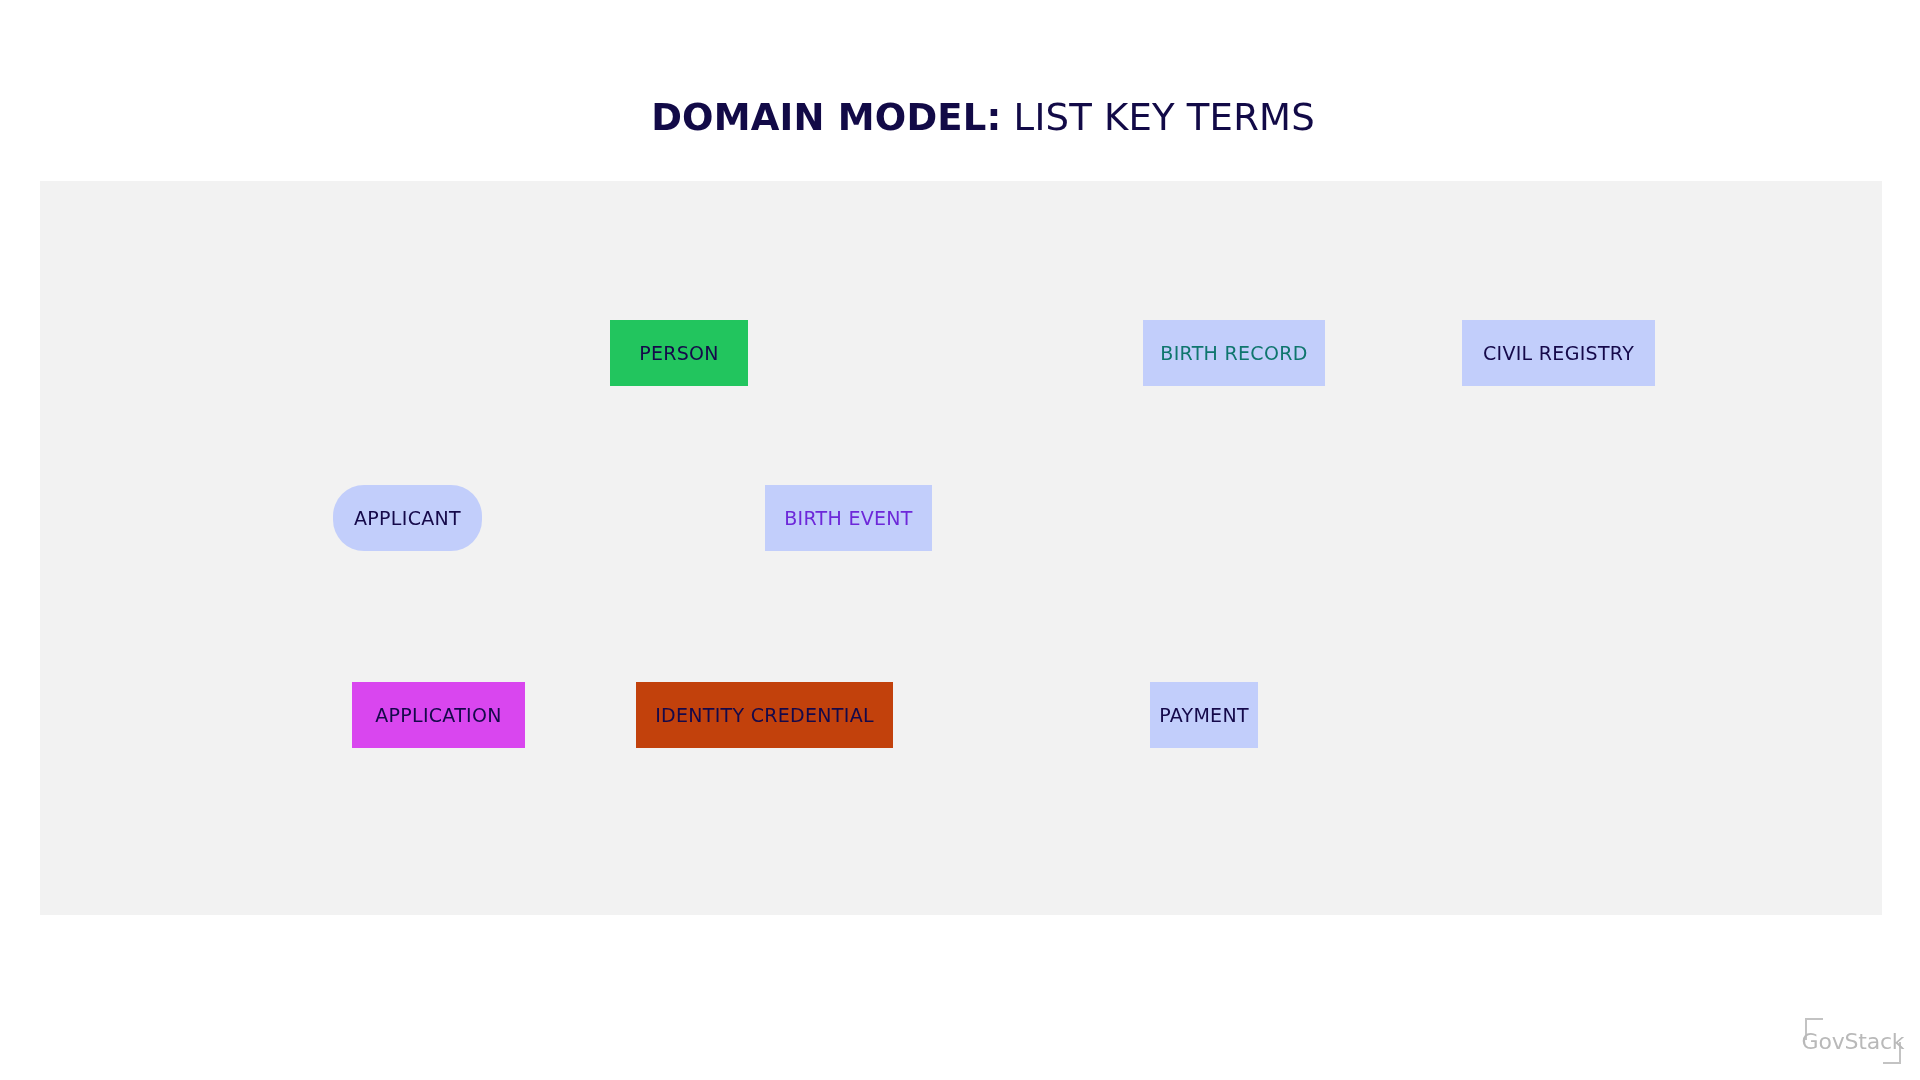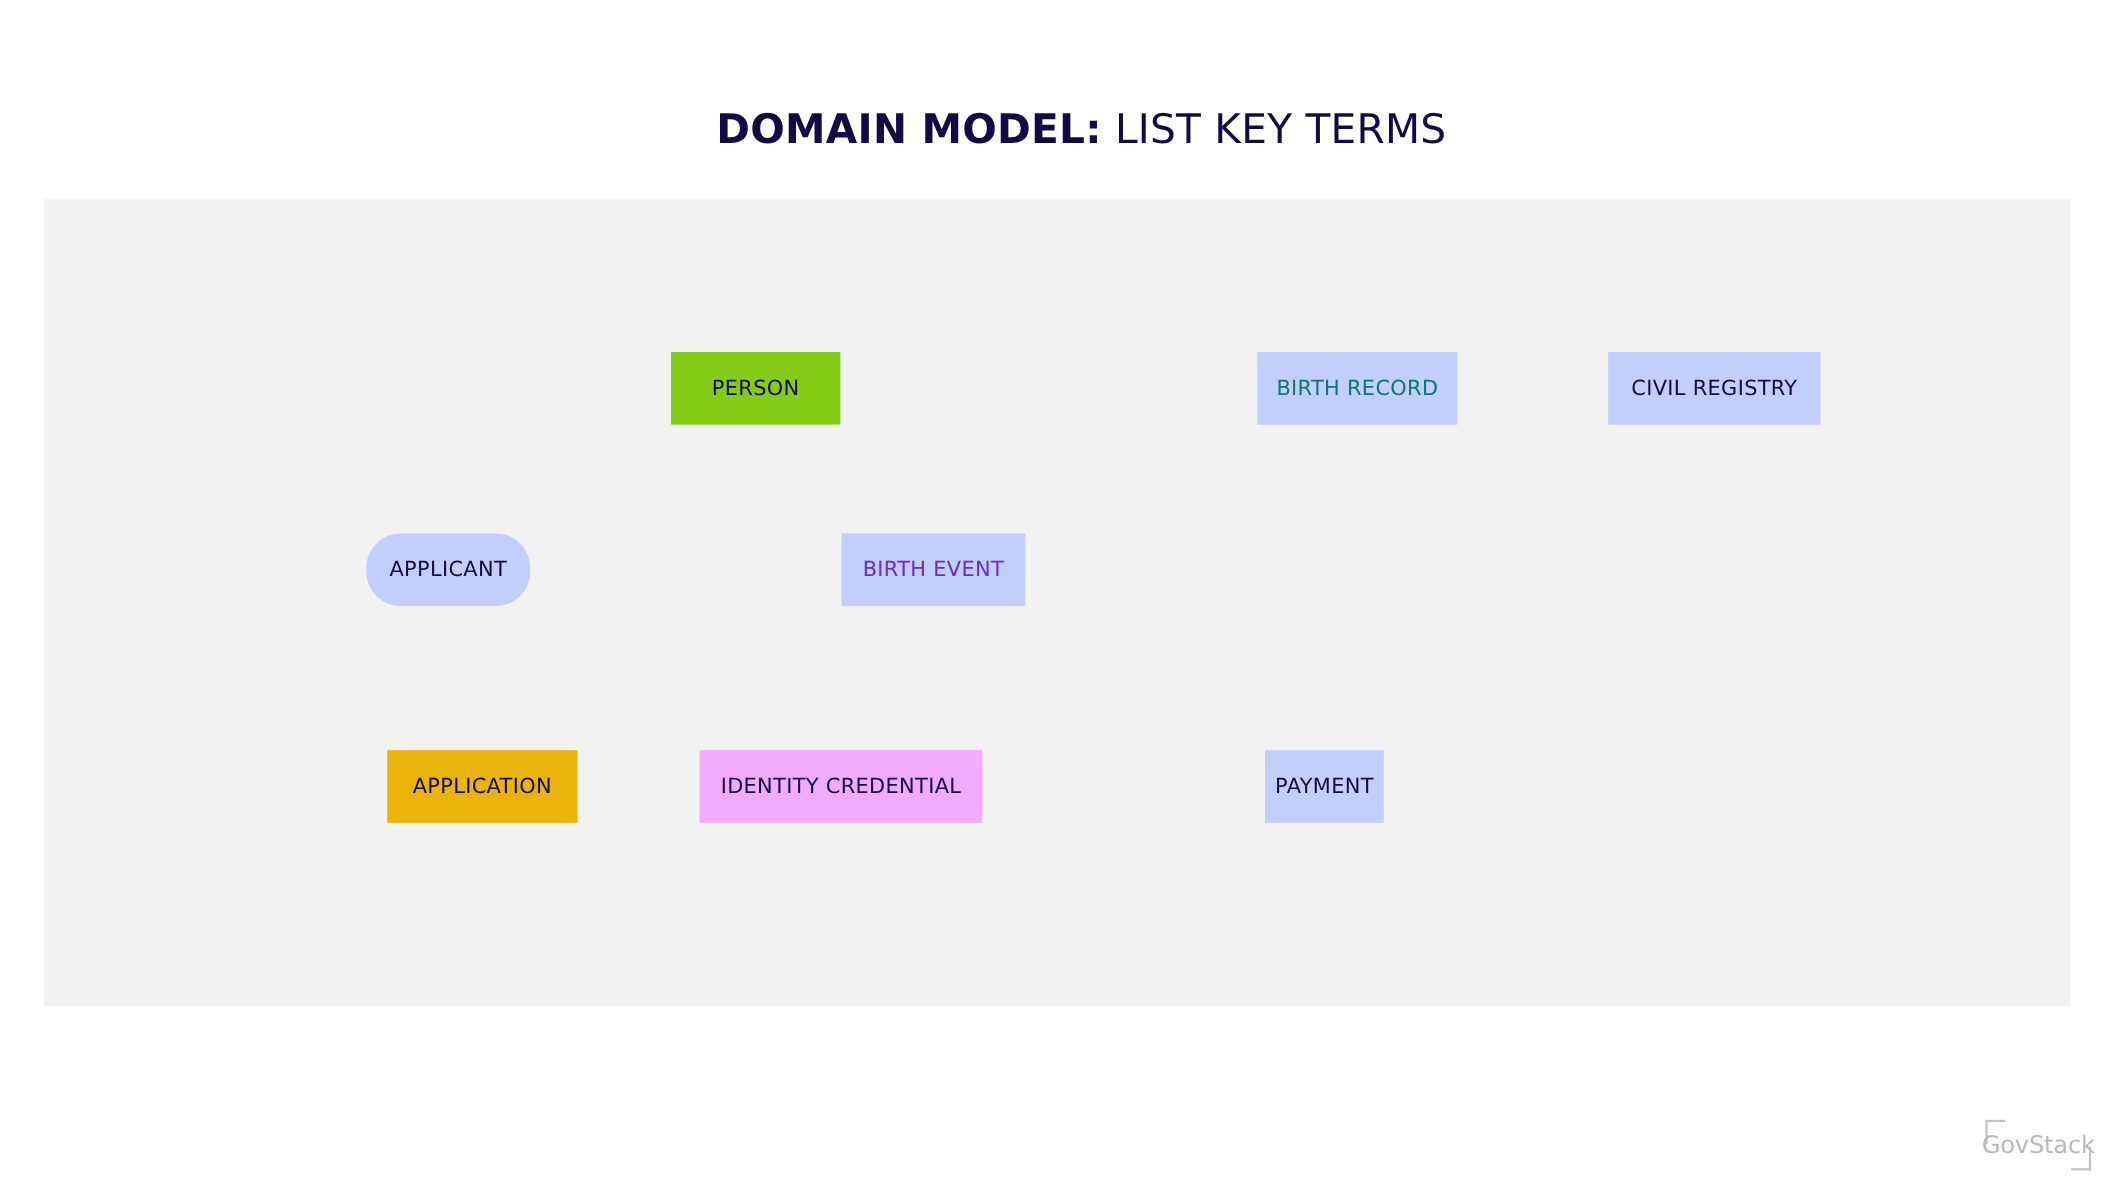--- a/index.html
+++ b/index.html
@@ -104,39 +104,39 @@
   }
 </style>
 </head>
 <body>
 
 <div class="slide-title">
   <span class="title-strong">DOMAIN MODEL:</span><span>&nbsp;</span><span class="title-light">LIST KEY TERMS</span>
 </div>
 
 <div class="canvas-panel" id="canvas-panel">
-    <div class="term-box" style="left: 570px; top: 139px; width: 154px; height: 66px; background: #84cc16;">
+    <div class="term-box" style="left: 570px; top: 139px; width: 138px; height: 66px; background: #22c55e;">
       <span class="term-label" style="color: rgb(21, 9, 74);">PERSON</span>
     </div>
     <div class="term-box" style="left: 1103px; top: 139px; width: 182px; height: 66px; background: rgb(194, 206, 251);">
       <span class="term-label" style="color: #0f766e;">BIRTH RECORD</span>
     </div>
     <div class="term-box" style="left: 1422px; top: 139px; width: 193px; height: 66px; background: rgb(194, 206, 251);">
       <span class="term-label" style="color: rgb(21, 9, 74);">CIVIL REGISTRY</span>
     </div>
     <div class="term-box" style="left: 293px; top: 304px; width: 149px; height: 66px; background: rgb(194, 206, 251); border-radius: 31px;">
       <span class="term-label" style="color: rgb(21, 9, 74);">APPLICANT</span>
     </div>
     <div class="term-box" style="left: 725px; top: 304px; width: 167px; height: 66px; background: rgb(194, 206, 251);">
       <span class="term-label" style="color: #6d28d9;">BIRTH EVENT</span>
     </div>
-    <div class="term-box" style="left: 312px; top: 501px; width: 173px; height: 66px; background: #eab308;">
+    <div class="term-box" style="left: 312px; top: 501px; width: 173px; height: 66px; background: #d946ef;">
       <span class="term-label" style="color: rgb(21, 9, 74);">APPLICATION</span>
     </div>
-    <div class="term-box" style="left: 596px; top: 501px; width: 257px; height: 66px; background: #f0abfc;">
+    <div class="term-box" style="left: 596px; top: 501px; width: 257px; height: 66px; background: #c2410c;">
       <span class="term-label" style="color: rgb(21, 9, 74);">IDENTITY CREDENTIAL</span>
     </div>
     <div class="term-box" style="left: 1110px; top: 501px; width: 108px; height: 66px; background: rgb(194, 206, 251);">
       <span class="term-label" style="color: rgb(21, 9, 74);">PAYMENT</span>
     </div>
   </div>
 
 <div class="govstack-logo">
   <span class="bracket-tl"></span>
   <span class="bracket-br"></span>

